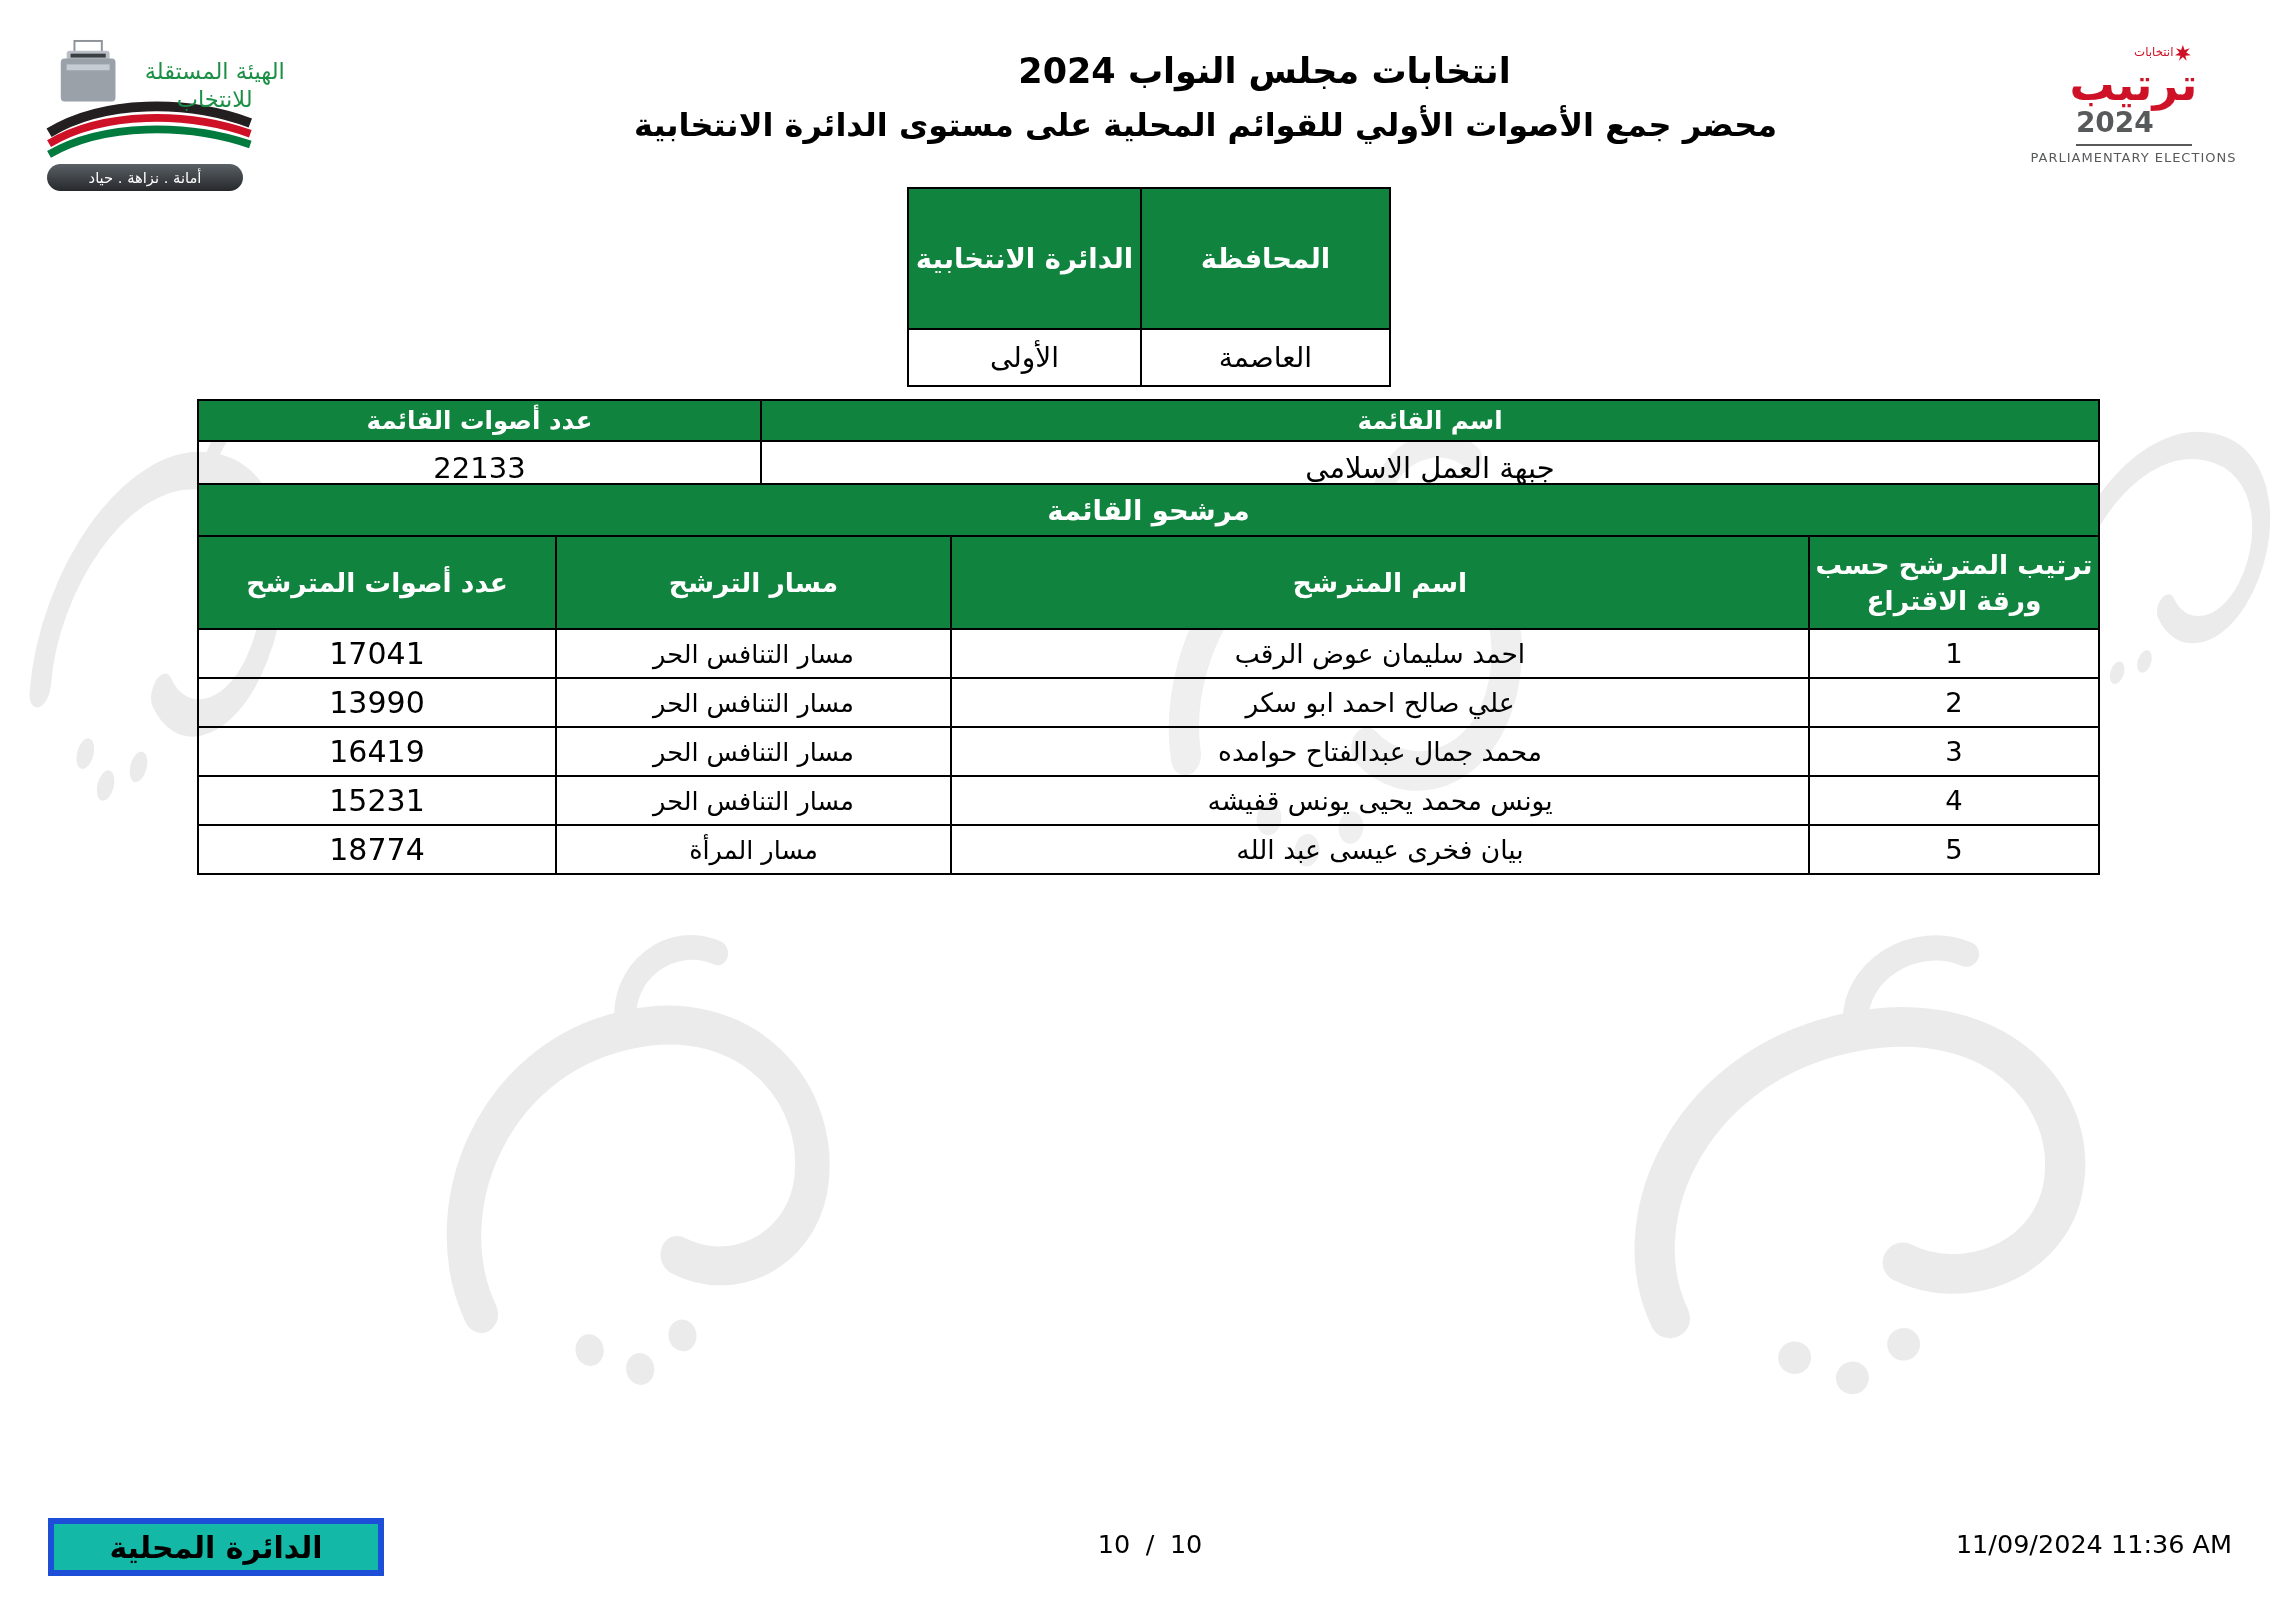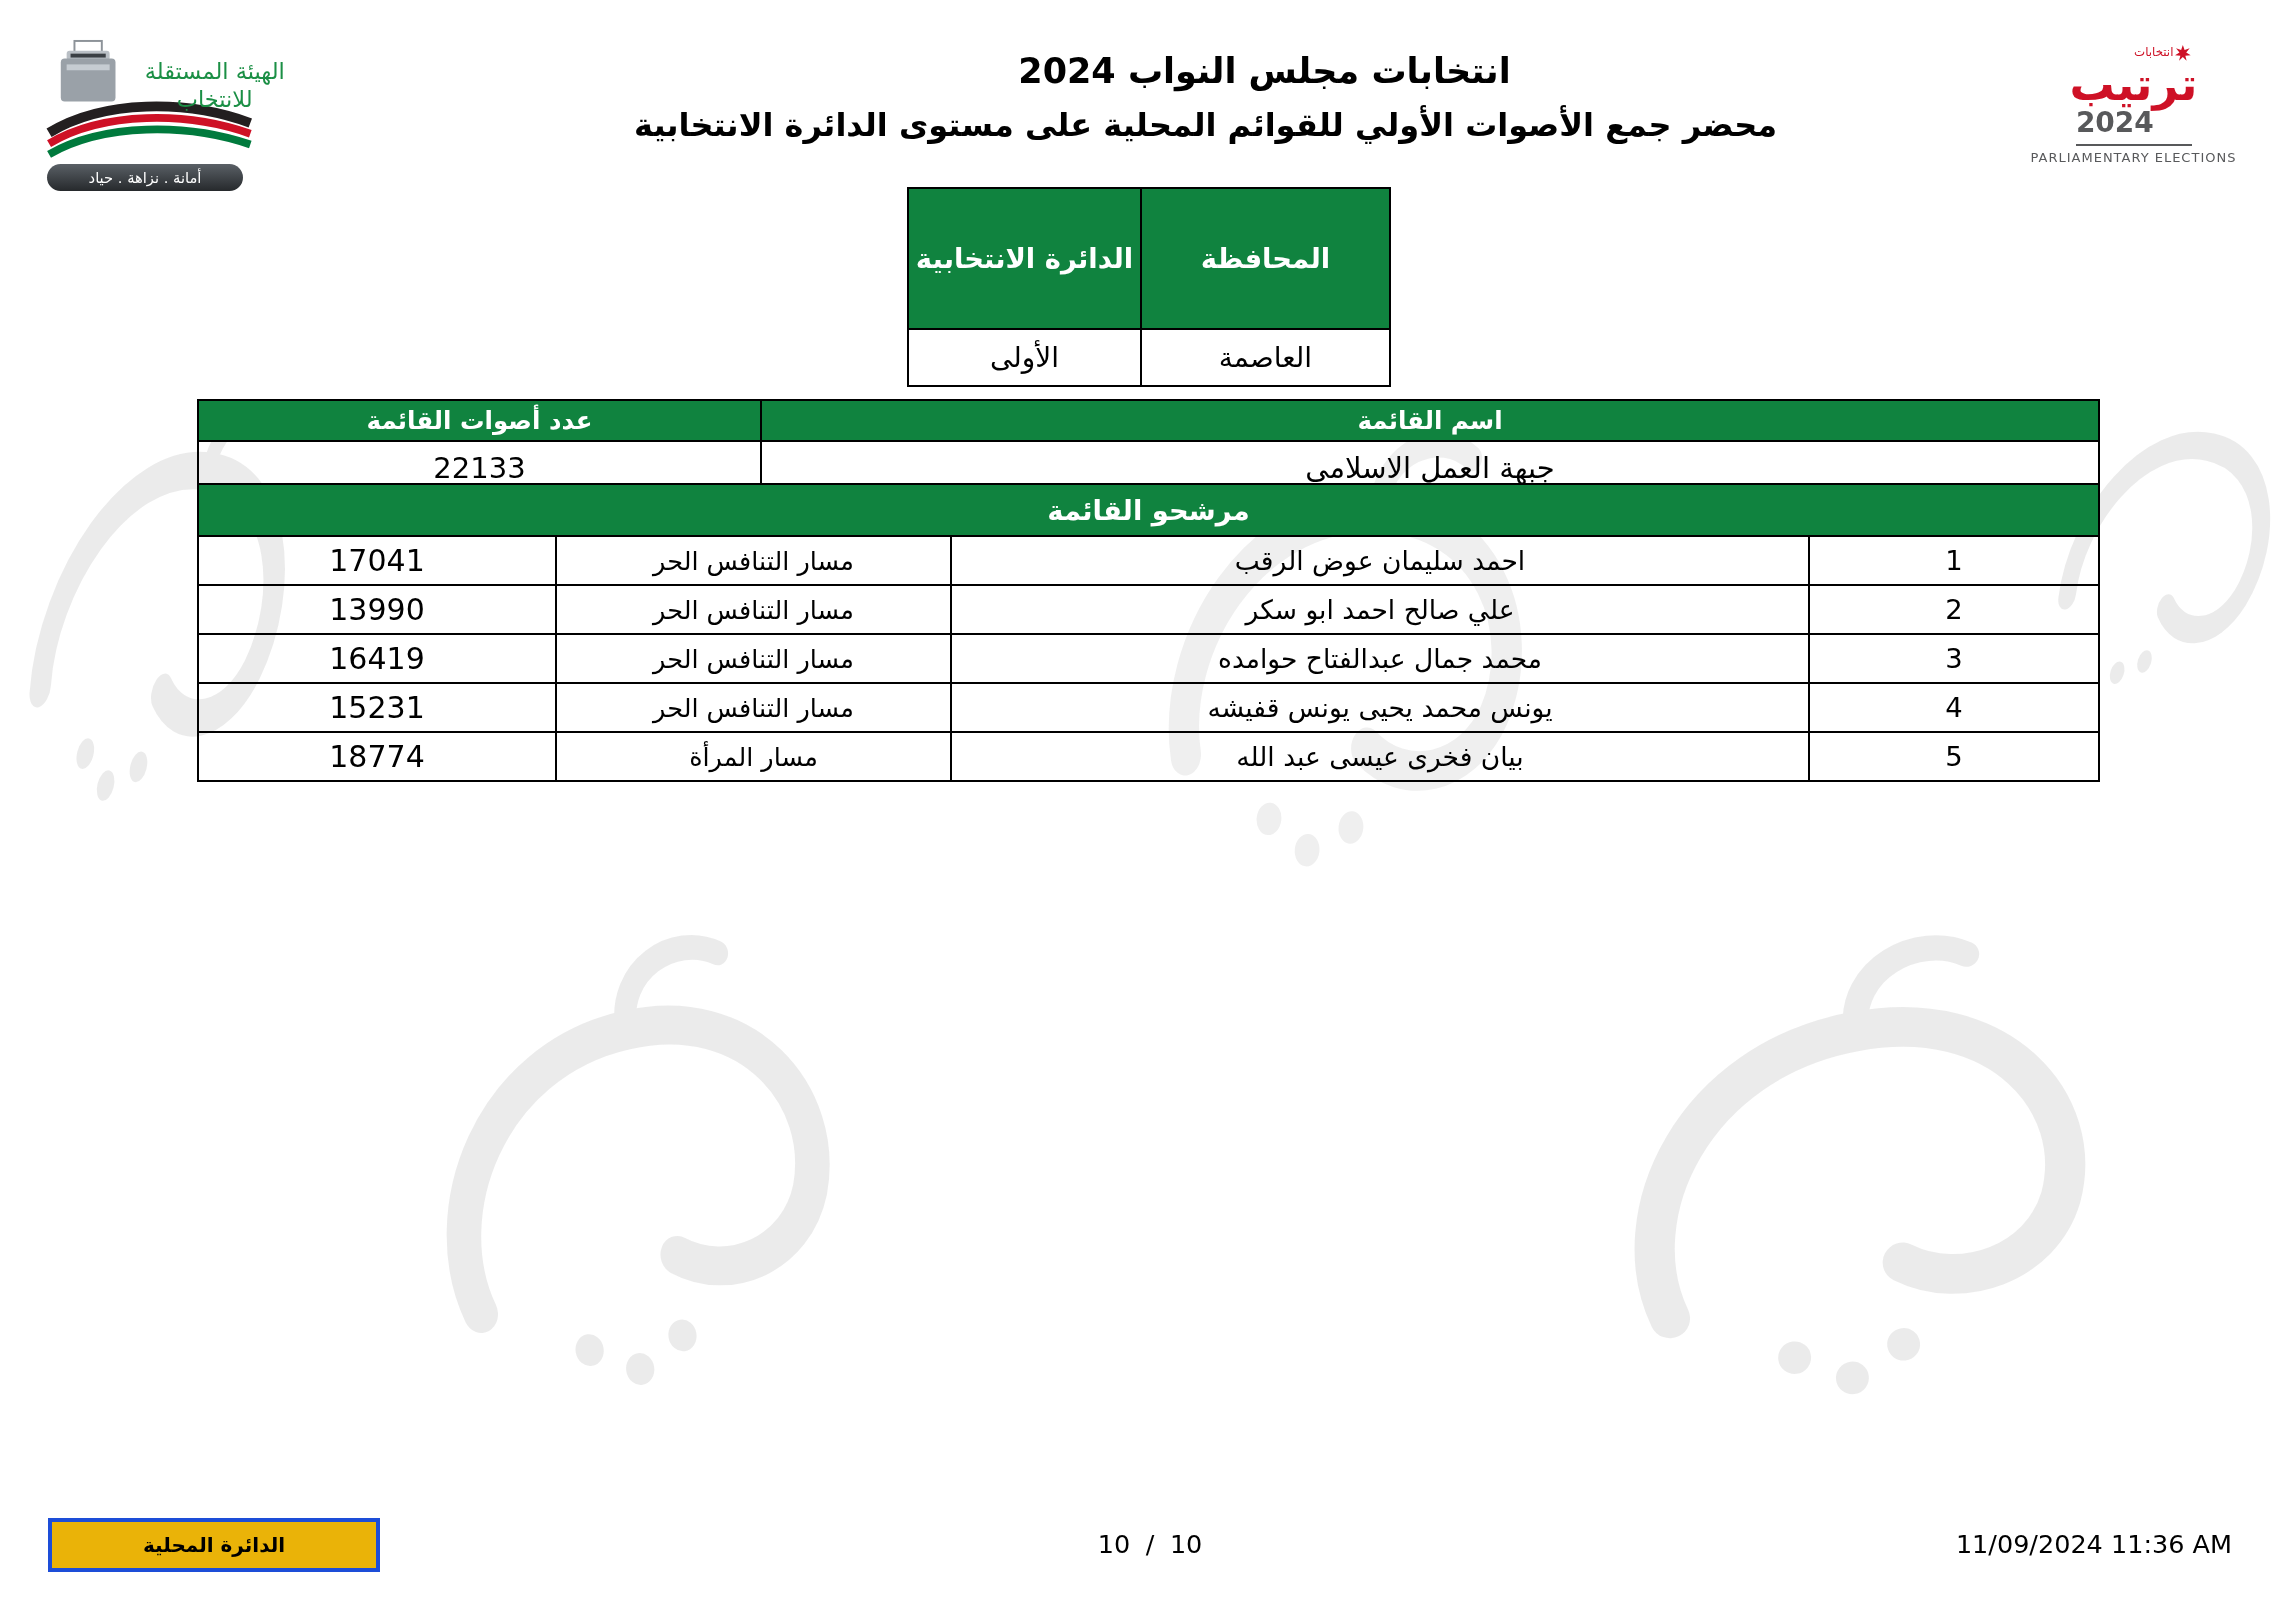--- a/index.html
+++ b/index.html
@@ -39,23 +39,23 @@
   .tableB .bar{height:48px;font-size:27.4px}
   .tableB .cols td{height:89px;font-size:26.5px}
   .tableB .order-hdr{white-space:pre-line;line-height:1.35}
   .tableB .data td{height:45px}
   .tableB .c-order{font-size:27.4px}
   .tableB .c-name{font-size:26.5px}
   .tableB .c-track{font-size:25.5px}
   .tableB .c-votes{font-size:30px}
 
   
-  .footer-box{left:48px;top:1518px;width:324px;height:46px;border:4px solid #1d4ed8;
+  .footer-box{left:48px;top:1518px;width:324px;height:46px;border:6px solid #1d4ed8;
     display:flex;align-items:center;justify-content:center;
-    font-weight:bold;font-size:20px;direction:rtl;background:#eab308;z-index:2}
+    font-weight:bold;font-size:30px;direction:rtl;background:#14b8a6;z-index:2}
   .page-num{left:1042px;top:1529px;width:216px;text-align:center;font-size:25.5px;z-index:2}
   .page-num span{padding:0 7.8px}
   .timestamp{right:61px;top:1529px;font-size:25.5px;z-index:2}
 
   
   .iec-logo{left:45px;top:39px;width:265px;height:167px;z-index:2}
   .iec-art{position:absolute;left:0;top:0}
   .iec-name{position:absolute;right:11.8px;top:17.6px;width:167px;direction:rtl;text-align:center;
     color:#1B8F45;font-weight:normal;font-size:22.5px;line-height:1.25;white-space:pre-line}
   .iec-ribbon{position:absolute;left:2px;top:125px;width:196px;height:27.4px;border-radius:13.7px;
@@ -180,20 +180,27 @@
   <colgroup>
     <col style="width:290px">
       <col style="width:858px">
       <col style="width:395px">
       <col style="width:358px">
   </colgroup>
   <tbody>
       <tr>
     <td class="green bar" colspan="4">مرشحو القائمة</td>
   </tr>
+  <tr class="cols">
+    <td class="green order-hdr">ترتيب المترشح حسب
+ورقة الاقتراع</td>
+    <td class="green">اسم المترشح</td>
+    <td class="green">مسار الترشح</td>
+    <td class="green">عدد أصوات المترشح</td>
+  </tr>
   <tr class="data">
     <td class="c-order">1</td>
     <td class="c-name">احمد سليمان عوض الرقب</td>
     <td class="c-track">مسار التنافس الحر</td>
     <td class="c-votes">17041</td>
   </tr>
   <tr class="data">
     <td class="c-order">2</td>
     <td class="c-name">علي صالح احمد ابو سكر</td>
     <td class="c-track">مسار التنافس الحر</td>

